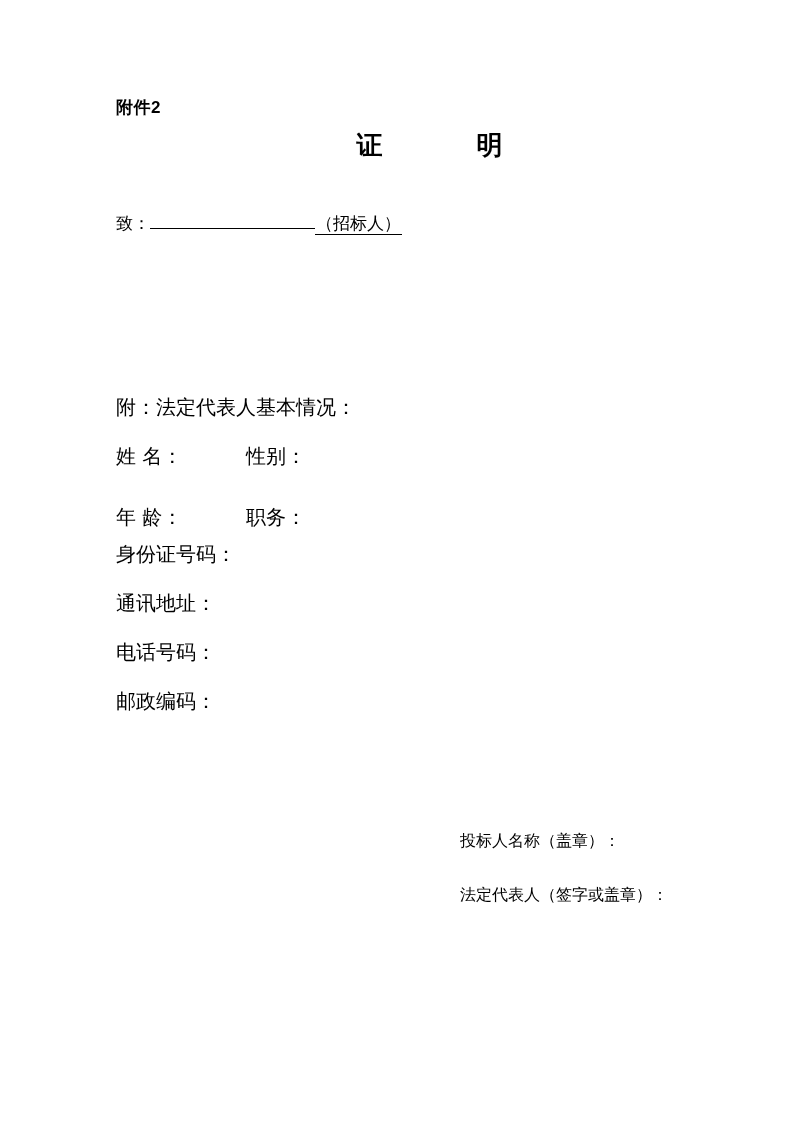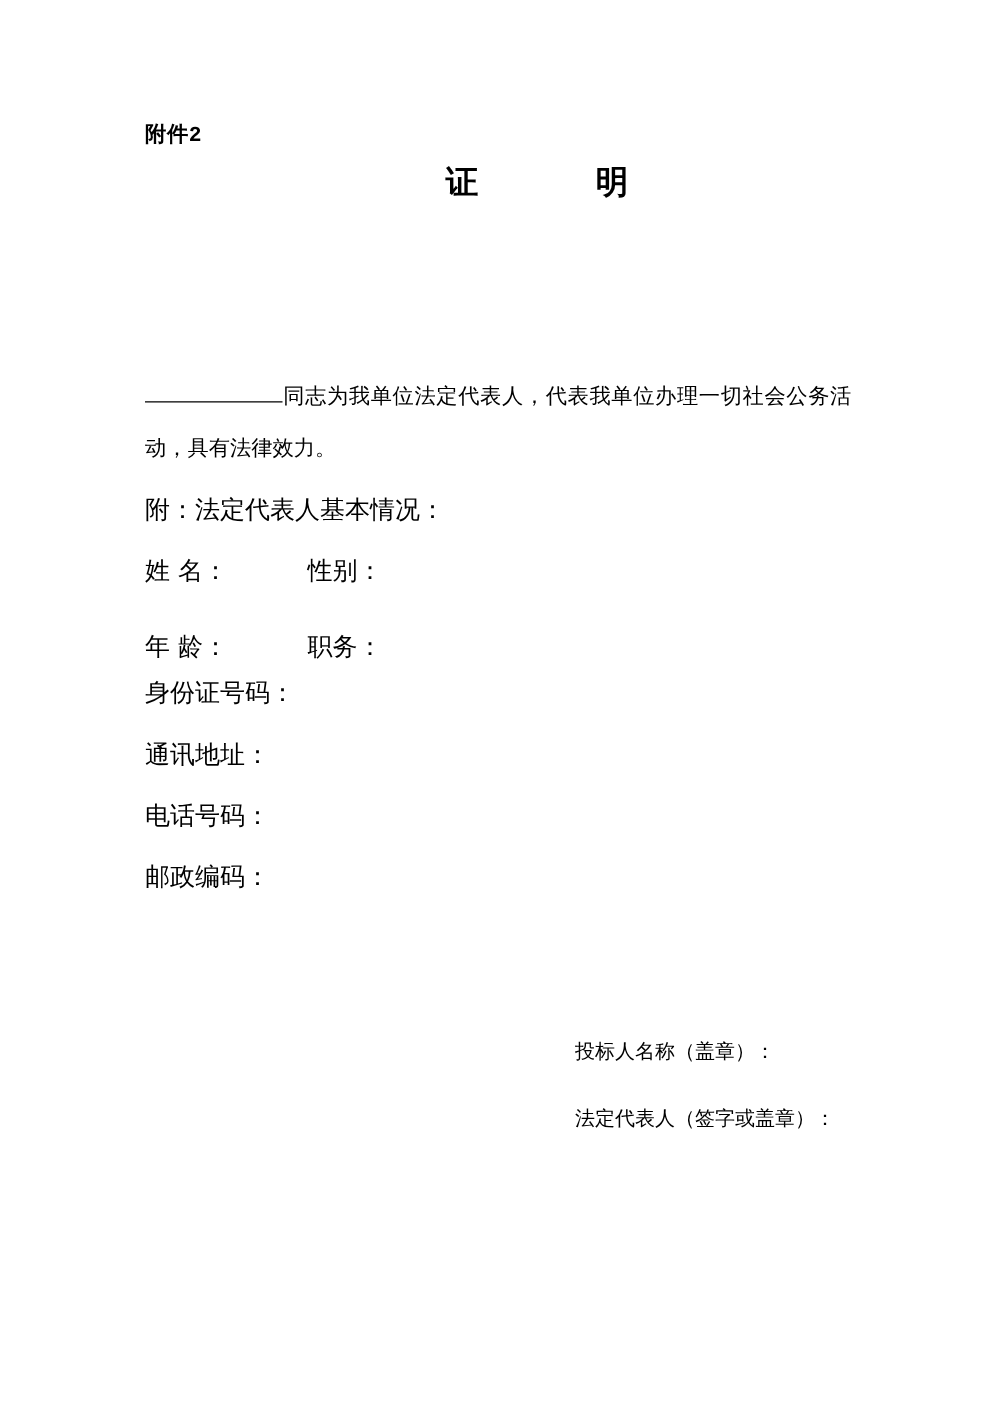--- a/index.html
+++ b/index.html
@@ -20,21 +20,21 @@
     left: 0;
     top: 0;
     width: 793px;
     height: 1122px;
     background: #fff;
   }
   .attachment-label {
     position: absolute;
     left: 116px;
     top: 96px;
-    font-family: Liberation Mono, monospace;
+    font-family: Liberation Sans, sans-serif;
     font-weight: bold;
     font-size: 17px;
     letter-spacing: 0.5px;
     text-align: right;
   }
   .doc-title {
     position: absolute;
     left: 0;
     top: 128px;
     width: 793px;
@@ -120,24 +120,24 @@
 </style>
 </head>
 <body>
 
 <div class="page">
 
   <div class="attachment-label">附件2</div>
 
   <div class="doc-title">证　　明</div>
 
+  <div class="addressee-line">
+    <span>致：</span><span class="blank"></span><span class="paren">（招标人）</span>
+  </div>
 
-  <div class="body-para">
-    <span class="name-blank"></span><span>同志为我单位法定代表人，代表我单位办理一切社会公务活动，具有法律效力。</span>
-  </div>
 
   <div class="attach-note">附：法定代表人基本情况：</div>
 
   <div class="field-row r1">
     <span>姓  名：</span>
     <span class="f2">性别：</span>
   </div>
 
   <div class="field-row r2">
     <span>年  龄：</span>

